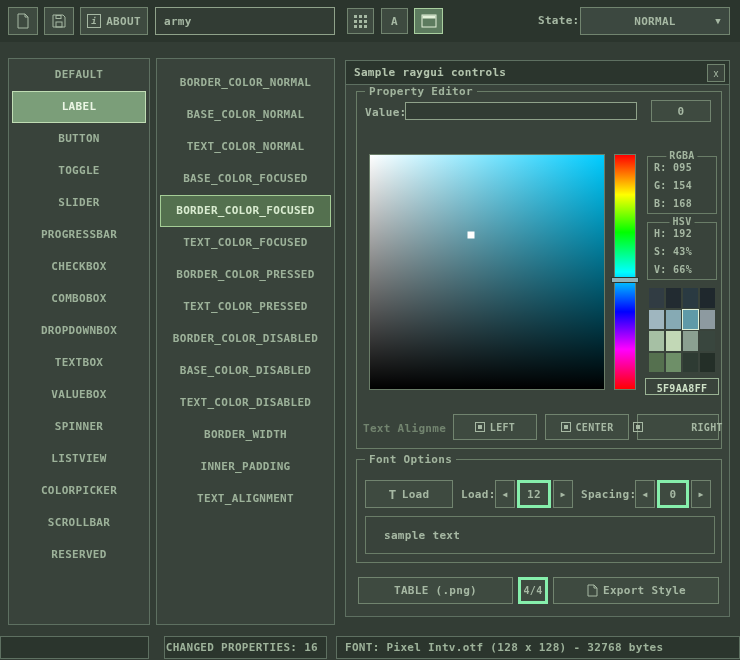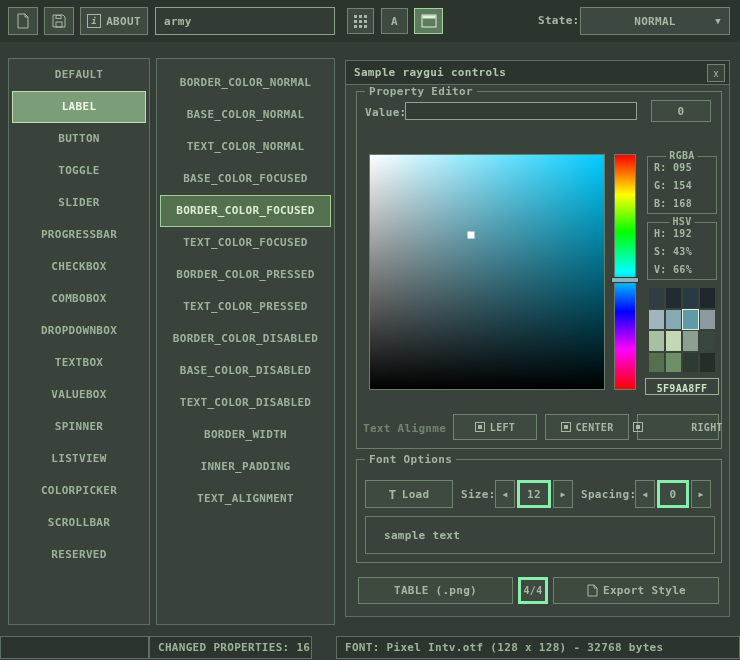--- a/index.html
+++ b/index.html
@@ -118,21 +118,21 @@
                 display:flex; align-items:center; padding:0 18px; color:#a6b8a3; }
 
   .table-btn  { left:12px;  top:516px; width:155px; height:27px; }
   .ratio-box  { left:172px; top:516px; width:30px;  height:27px; font-size:10px; }
   .export-btn { left:207px; top:516px; width:166px; height:27px; }
 
   
   .status-cell { top:636px; height:23px; background:#2b352d; border:1px solid #5e7061;
                  display:flex; align-items:center; padding:0 8px; color:#9db29a; white-space:nowrap; }
   .status-1 { left:0;     width:149px; }
-  .status-2 { left:149px; width:163px; justify-content:flex-start; }
+  .status-2 { left:164px; width:163px; justify-content:flex-end; }
   .status-3 { left:336px; width:404px; }
 
   svg { display:block; }
 </style>
 </head>
 <body>
 
 <div class="app">
 
   <div class="abs toolbar">
@@ -301,21 +301,21 @@
       </button>
     </div>
 
     <div class="abs groupbox fo-group">
       <span class="group-label">Font Options</span>
 
       <button class="abs btn load-btn">
         <span class="t-glyph">T</span>
         <span>Load</span>
       </button>
-      <span class="abs size-label">Size:</span>
+      <span class="abs size-label">Load:</span>
       <button class="abs btn arrow-btn size-dec">◀</button>
       <div class="abs num-box size-box">
         <span>12</span>
       </div>
       <button class="abs btn arrow-btn size-inc">▶</button>
       <span class="abs spacing-label">Spacing:</span>
       <button class="abs btn arrow-btn spc-dec">◀</button>
       <div class="abs num-box spc-box">
         <span>0</span>
       </div>

